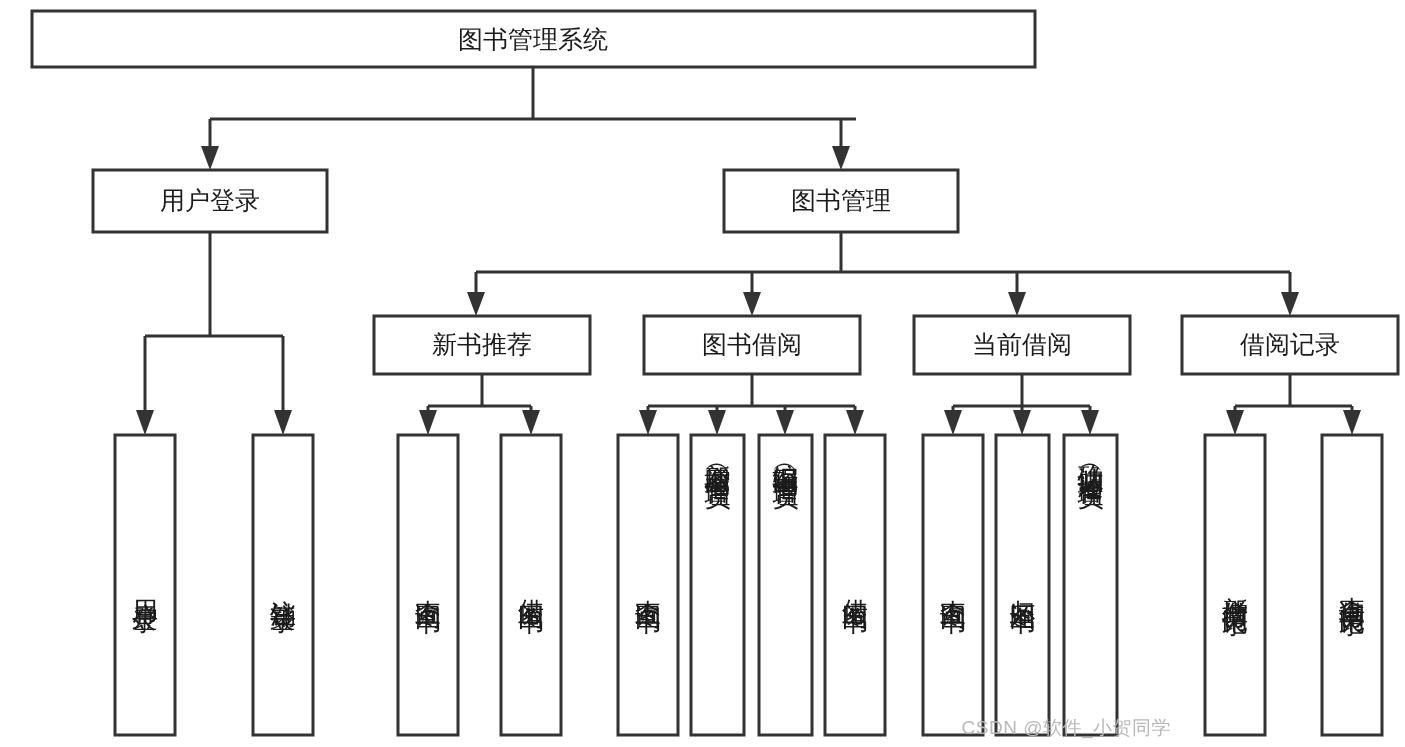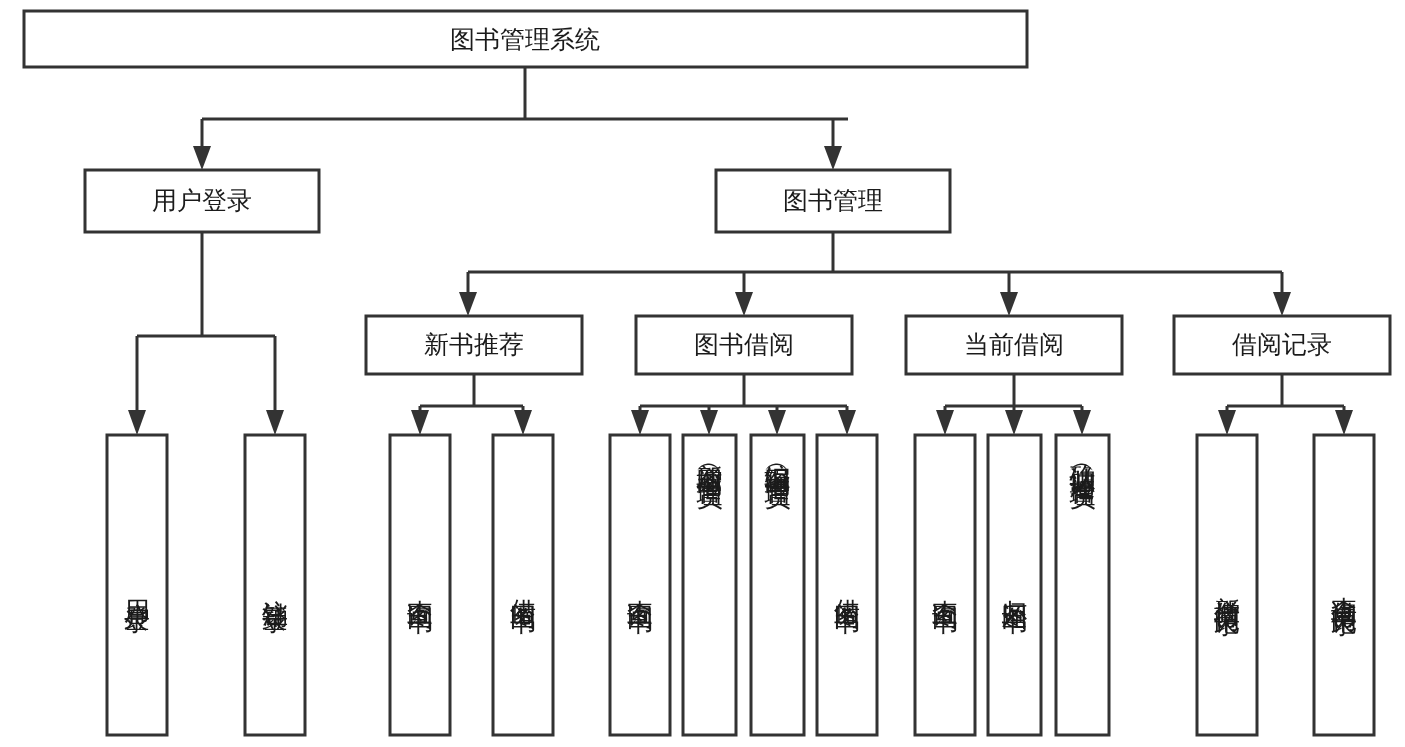--- a/index.html
+++ b/index.html
@@ -9,21 +9,21 @@
   }
   body {
     width: 1405px;
     height: 747px;
     font-family: "Liberation Sans", sans-serif;
     position: relative;
     overflow: hidden;
   }
   #diagram-root {
     position: absolute;
-    left: 4px;
+    left: 12px;
     top: 0;
     width: 1171px;
     height: 747px;
   }
   svg.diagram {
     display: block;
     width: 1405px;
     height: 747px;
   }
   .node-box {
@@ -213,20 +213,21 @@
     <div class="vlabel vlabel-top" style="position:absolute;left:679px;top:435px;width:53px;height:300px;">新增图书（管理员）</div>
     <div class="vlabel vlabel-top" style="position:absolute;left:747px;top:435px;width:53px;height:300px;">编辑图书（管理员）</div>
     <div class="vlabel" style="position:absolute;left:813px;top:435px;width:60px;height:300px;">借阅图书</div>
     <div class="vlabel" style="position:absolute;left:911px;top:435px;width:60px;height:300px;">查询图书</div>
     <div class="vlabel" style="position:absolute;left:984px;top:435px;width:53px;height:300px;">归还图书</div>
     <div class="vlabel vlabel-top" style="position:absolute;left:1052px;top:435px;width:53px;height:300px;">确认归还（管理员）</div>
     <div class="vlabel" style="position:absolute;left:1193px;top:435px;width:60px;height:300px;">新增借阅记录</div>
     <div class="vlabel" style="position:absolute;left:1310px;top:435px;width:60px;height:300px;">查询借阅记录</div>
   </div>
 
+  <div class="watermark">CSDN @软件_小贺同学</div>
 </div>
 
 <style>
   .vlabel {
     writing-mode: vertical-rl;
     text-orientation: upright;
     display: flex;
     align-items: center;
     justify-content: center;
     font-family: "Liberation Sans", sans-serif;

